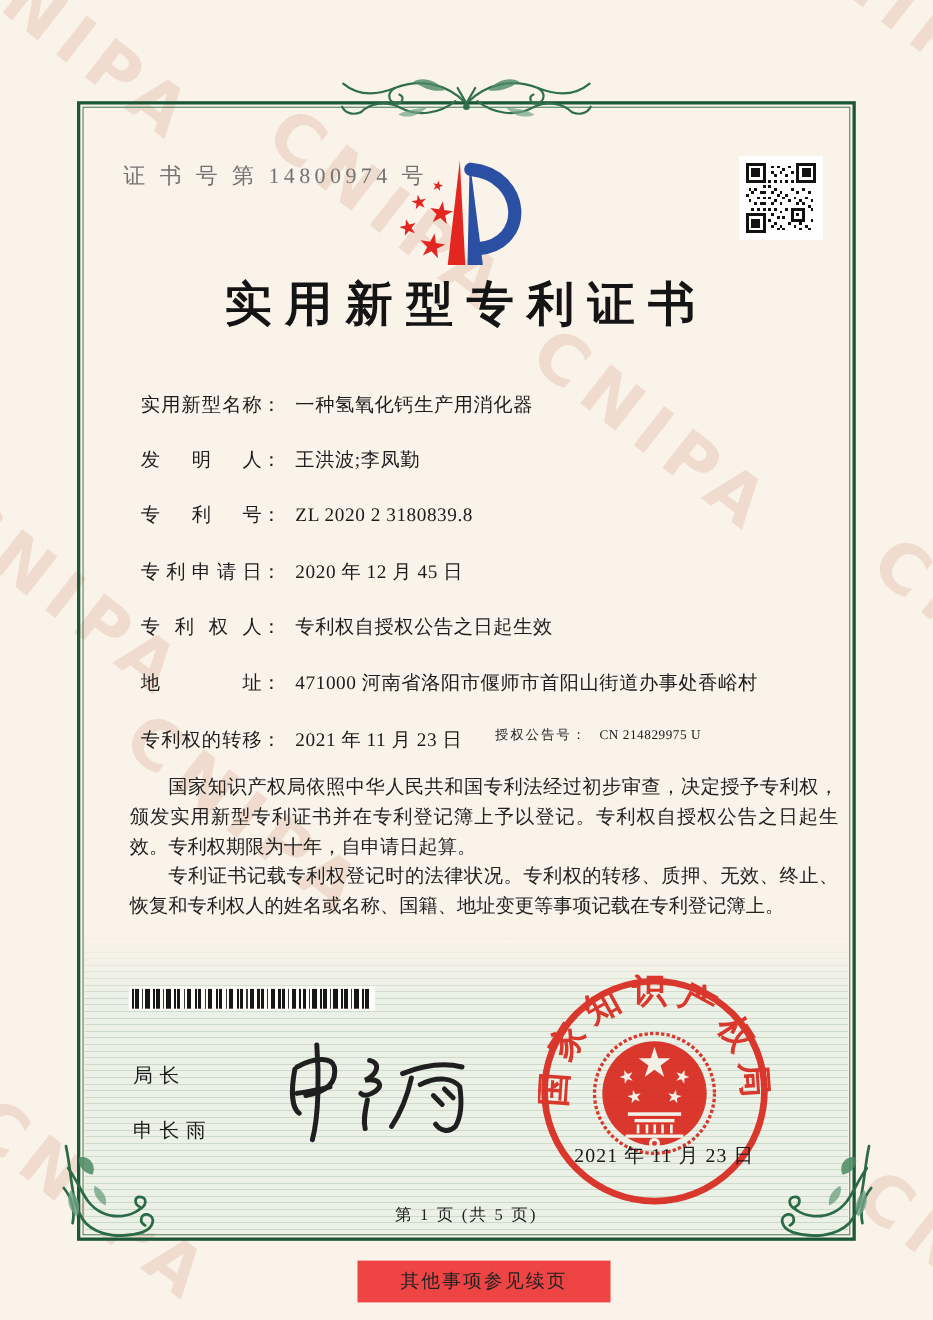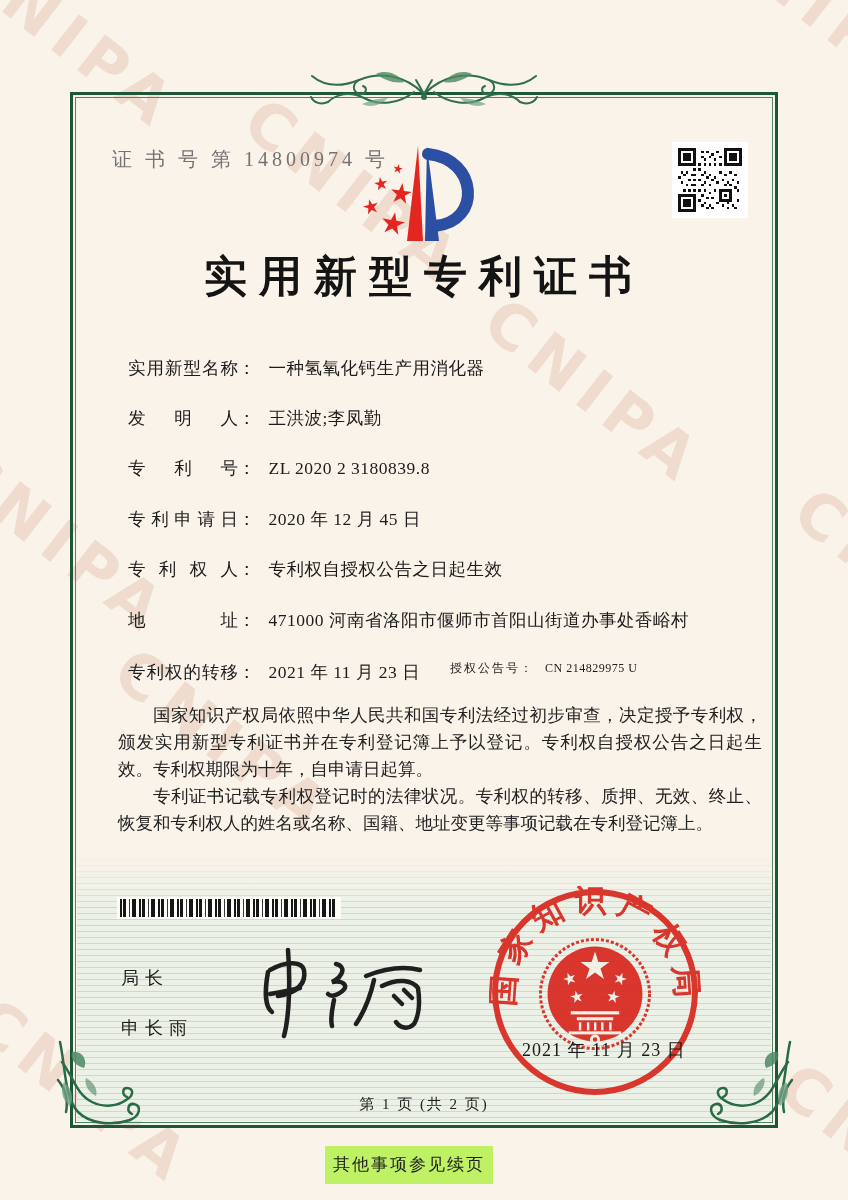--- a/index.html
+++ b/index.html
@@ -83,22 +83,22 @@
   .seal{position:absolute;left:489px;top:886px;}
   .seal-date{
     position:absolute;left:522px;top:1038px;font-size:18px;letter-spacing:1px;color:#1a1a1a;
     white-space:nowrap;
   }
   .page-indicator{
     position:absolute;left:70px;width:708px;top:1095px;text-align:center;
     font-size:15px;letter-spacing:2px;color:#222;
   }
   .continuation{
-    position:absolute;left:325px;top:1146px;width:168px;height:38px;
-    background:#bef264;text-align:center;line-height:38px;
+    position:absolute;left:325px;top:1146px;width:230px;height:38px;
+    background:#ef4444;text-align:center;line-height:38px;
     font-size:17px;letter-spacing:2px;color:#222;
   }
   
   .ornament-top{position:absolute;left:284px;top:64px;}
   .ornament-bl{position:absolute;left:52px;top:1034px;}
   .ornament-br{position:absolute;left:698px;top:1034px;transform:scaleX(-1);}
 </style>
 </head>
 <body>
 
@@ -285,15 +285,15 @@
         <rect x="79" y="144" width="52" height="3"></rect>
         <circle cx="105" cy="152" r="5" fill="#f3f0e6"></circle>
         <circle cx="105" cy="152" r="2.2" fill="#d8281e"></circle>
       </g>
     </g>
   </g>
 </svg>
 
 <div class="seal-date">2021 年 11 月 23 日</div>
 
-<div class="page-indicator">第 1 页 (共 2 页)</div>
+<div class="page-indicator">第 1 页 (共 5 页)</div>
 
 <div class="continuation">其他事项参见续页</div>
 
 </body></html>

